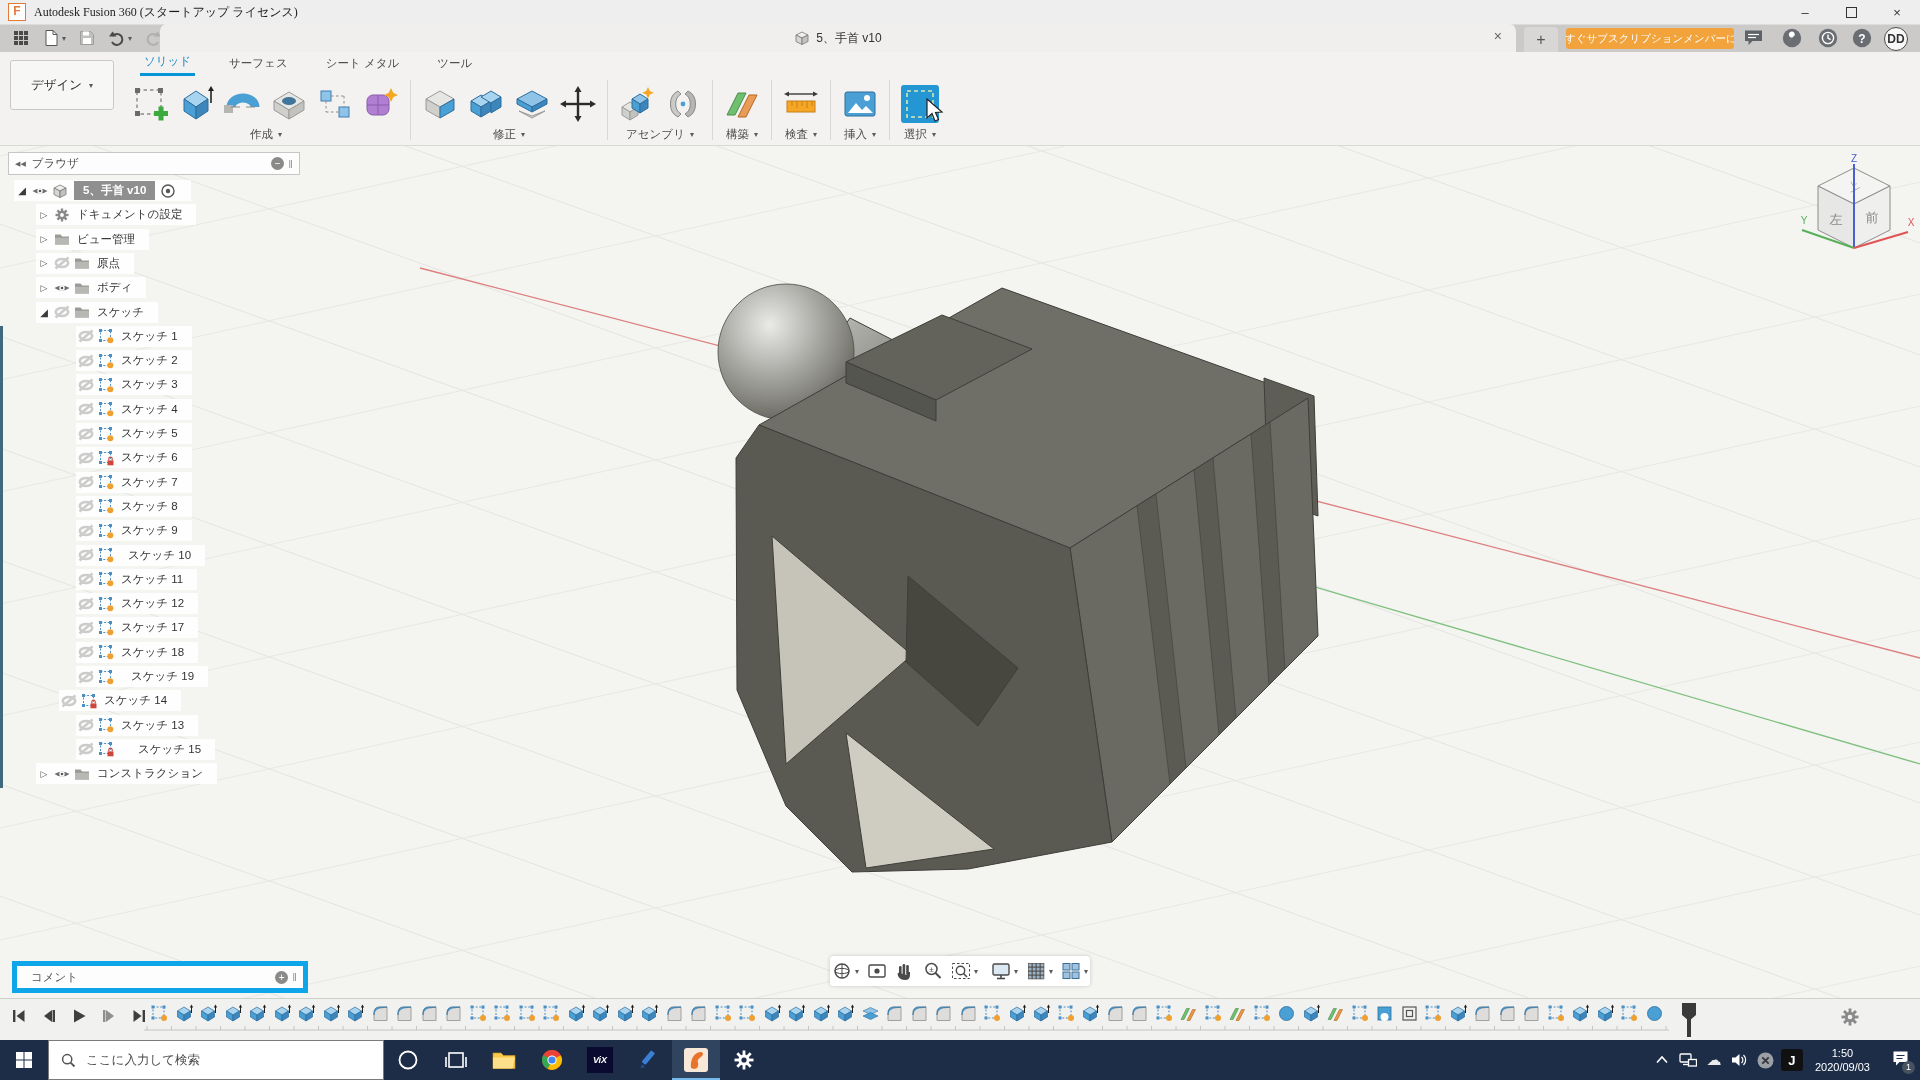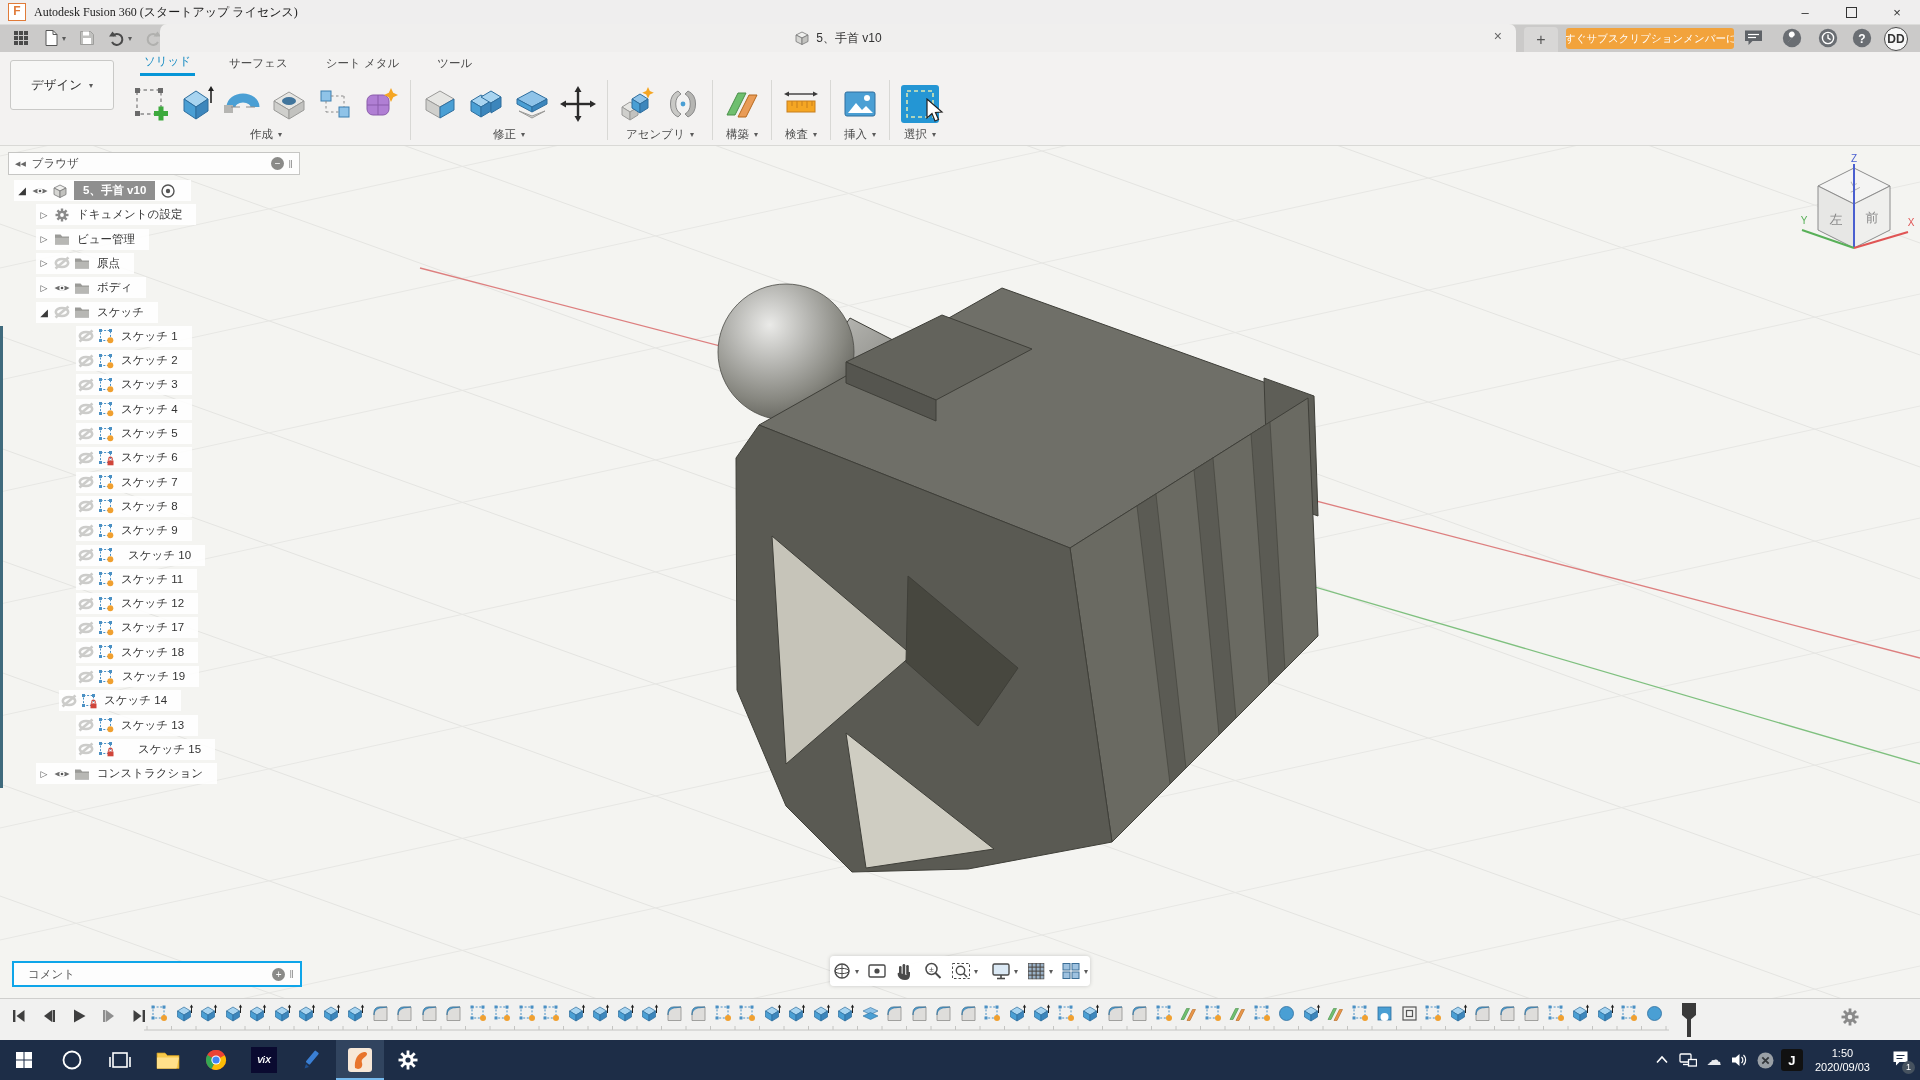--- a/index.html
+++ b/index.html
@@ -49,21 +49,21 @@
   .tr-cell{display:flex;align-items:center;justify-content:center;}
   .tree-exp{width:16px;color:#555;font-size:9px;}
   .tree-exp.open{color:#3a3a3a;font-size:10px;}
   .sel-label{background:#8f8f8f;color:#fff;font-weight:bold;padding:2px 9px;margin:0 4px;}
   
   #viewcube{left:1798px;top:150px;z-index:25;}
   #navbar{left:830px;top:956px;width:260px;height:30px;background:rgba(255,255,255,0.95);border-radius:4px;
     box-shadow:0 0 4px rgba(0,0,0,0.18);display:flex;align-items:center;justify-content:center;gap:4px;z-index:30;}
   .navbtn{display:flex;align-items:center;gap:1px;padding:0 2px;}
   .navgap{width:8px;}
-  #commentbar{left:12px;top:961px;width:286px;height:22px;background:#fdfdfd;border:2px solid #0ea5e9;
+  #commentbar{left:12px;top:961px;width:286px;height:22px;background:#fdfdfd;border:5px solid #0ea5e9;
     display:flex;align-items:center;z-index:30;font-size:11.5px;color:#555;}
   .bar-right{margin-left:auto;display:flex;align-items:center;gap:4px;padding-right:6px;color:#999;}
   .mini-circle{width:13px;height:13px;border-radius:50%;background:#8a8a88;color:#fff;font-size:10px;line-height:13px;
     text-align:center;}
   
   #timeline{left:0;top:998px;width:1920px;height:42px;background:#f1f1f0;border-top:1px solid #cfcfcd;z-index:35;}
   #pb{position:absolute;left:8px;top:6px;display:flex;gap:8px;align-items:center;}
   .pbtn{width:22px;height:22px;display:flex;align-items:center;justify-content:center;}
   .tl-icon{position:absolute;top:5px;width:19px;height:19px;}
   #tl-gear{position:absolute;left:1840px;top:8px;}
@@ -907,21 +907,21 @@
       </span>
       <span class="tr-cell" style="width:20px">
         <svg width="16" height="16" viewBox="0 0 16 16" xmlns="http://www.w3.org/2000/svg">
           <rect x="2.5" y="2.5" width="10" height="10" fill="none" stroke="#4a90c4" stroke-dasharray="2,1.6"></rect>
           <rect x="1" y="1" width="3" height="3" fill="#4a90c4"></rect>
           <rect x="11" y="1" width="3" height="3" fill="#4a90c4"></rect>
           <rect x="1" y="11" width="3" height="3" fill="#4a90c4"></rect>
           <circle cx="12.3" cy="12.3" r="3" fill="#f0a030"></circle>
         </svg>
       </span>
-      <span style="margin-left:6px">スケッチ 19</span>
+      <span style="margin-left:15px">スケッチ 19</span>
     </div>
     <div class="tree-row" style="left: 59px; top: 690.3px;">
       <span class="tr-cell" style="width:20px">
         <svg width="18" height="16" viewBox="0 0 18 16" xmlns="http://www.w3.org/2000/svg">
           <g stroke="#ccccca" stroke-width="2.6" fill="none">
             <ellipse cx="9" cy="8" rx="6.2" ry="4"></ellipse>
             <line x1="2.5" y1="13.5" x2="15.5" y2="2.5"></line>
           </g>
         </svg>
       </span>
@@ -1611,20 +1611,29 @@
   <div class="tb-slot" id="tb-start">
       <svg width="18" height="18" viewBox="0 0 18 18" xmlns="http://www.w3.org/2000/svg">
         <g fill="#fff">
           <rect x="1" y="1" width="7.5" height="7.5"></rect>
           <rect x="9.5" y="1" width="7.5" height="7.5"></rect>
           <rect x="1" y="9.5" width="7.5" height="7.5"></rect>
           <rect x="9.5" y="9.5" width="7.5" height="7.5"></rect>
         </g>
       </svg>
     </div>
+  <div id="tb-search">
+    <span id="tb-search-ico" style="display:flex">
+        <svg width="15" height="15" viewBox="0 0 15 15" xmlns="http://www.w3.org/2000/svg">
+          <circle cx="6.2" cy="6.2" r="4.6" fill="none" stroke="#555" stroke-width="1.5"></circle>
+          <line x1="9.6" y1="9.6" x2="13.5" y2="13.5" stroke="#555" stroke-width="1.8"></line>
+        </svg>
+      </span>
+    <span>ここに入力して検索</span>
+  </div>
   <div class="tb-slot" id="tb-cortana">
       <svg width="22" height="22" viewBox="0 0 22 22" xmlns="http://www.w3.org/2000/svg">
         <circle cx="11" cy="11" r="8.5" fill="none" stroke="#fff" stroke-width="1.8"></circle>
       </svg>
     </div>
   <div class="tb-slot" id="tb-taskview">
       <svg width="22" height="22" viewBox="0 0 22 22" xmlns="http://www.w3.org/2000/svg">
         <rect x="4" y="4" width="14" height="14" fill="none" stroke="#fff" stroke-width="1.6"></rect>
         <line x1="1" y1="8" x2="1" y2="18" stroke="#fff" stroke-width="1.6"></line>
         <line x1="21" y1="8" x2="21" y2="18" stroke="#fff" stroke-width="1.6"></line>

